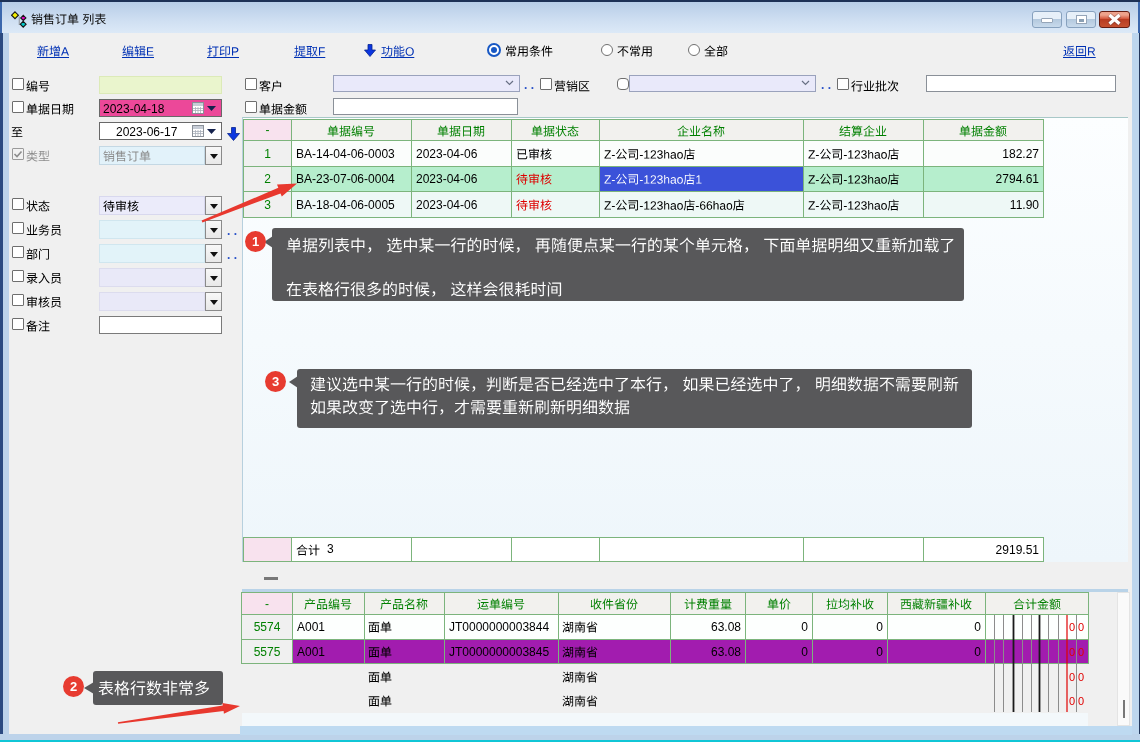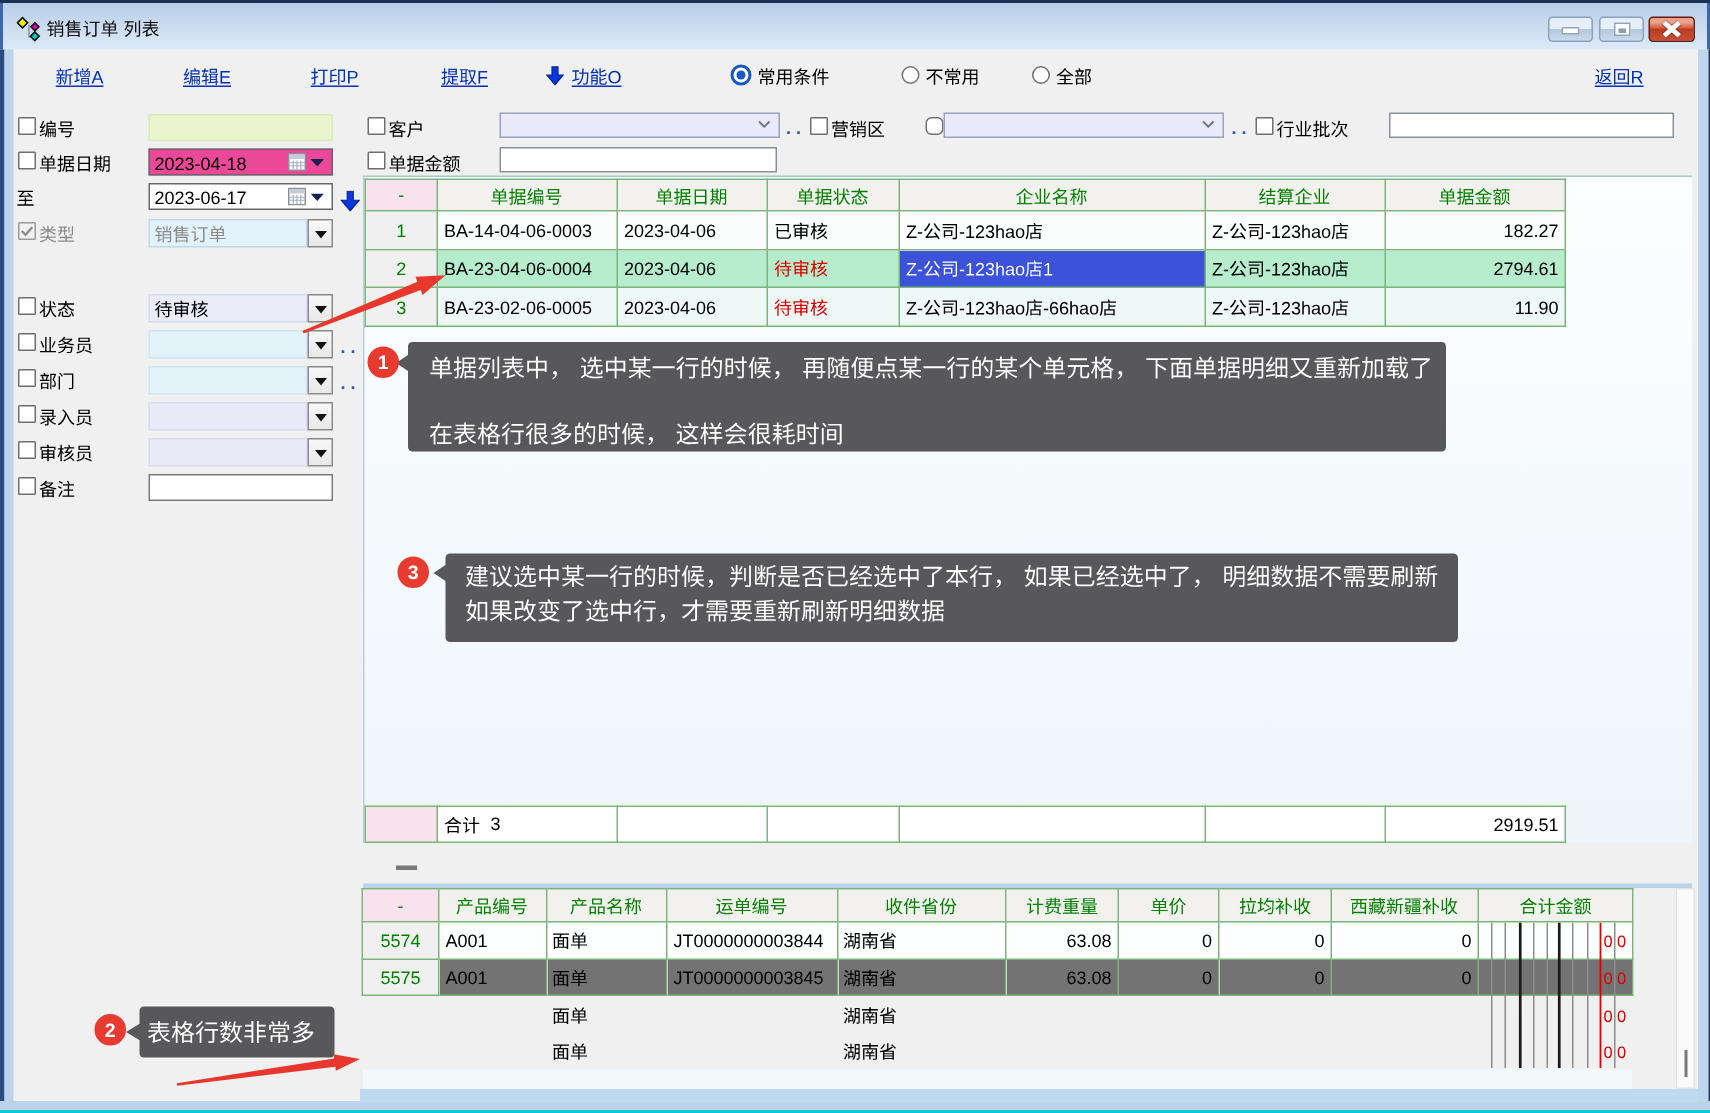--- a/index.html
+++ b/index.html
@@ -95,21 +95,21 @@
 <div class="abs fld" style="top:99px;background:#ec4899;border:1px solid #686868;padding:2px 3px">2023-04-18</div>
 <svg class="abs" style="left:192px;top:102px" width="12" height="12" viewBox="0 0 12 12">
     <rect x="0.5" y="0.5" width="11" height="11" fill="#fff" stroke="#8a9098"></rect>
     <rect x="1" y="1" width="10" height="3" fill="#c6ccd6"></rect>
     <path d="M1 6.5 H11 M1 8.5 H11 M3.5 5 V11 M6 5 V11 M8.5 5 V11" stroke="#aab0ba" stroke-width="0.8"></path>
   </svg>
 <svg class="abs" style="left:207px;top:106px" width="9" height="5" viewBox="0 0 9 5">
     <path d="M0 0 H9 L4.5 5 Z" fill="#15224d"></path>
   </svg>
 <div class="abs lbl" style="left:11px;top:124px"></div>
-<div class="abs fld" style="top:122px;background:#fff;border:1px solid #686868;padding:2px 3px">2023-06-17</div>
+<div class="abs fld" style="top:122px;background:#fff;border:1px solid #686868;padding:2px 16px">2023-06-17</div>
 <svg class="abs" style="left:192px;top:125px" width="12" height="12" viewBox="0 0 12 12">
     <rect x="0.5" y="0.5" width="11" height="11" fill="#fff" stroke="#8a9098"></rect>
     <rect x="1" y="1" width="10" height="3" fill="#c6ccd6"></rect>
     <path d="M1 6.5 H11 M1 8.5 H11 M3.5 5 V11 M6 5 V11 M8.5 5 V11" stroke="#aab0ba" stroke-width="0.8"></path>
   </svg>
 <svg class="abs" style="left:207px;top:129px" width="9" height="5" viewBox="0 0 9 5">
     <path d="M0 0 H9 L4.5 5 Z" fill="#15224d"></path>
   </svg>
 <svg class="abs" style="left:227px;top:127px" width="13" height="14" viewBox="0 0 13 14">
  <path d="M4.5 0.5 L8.5 0.5 L8.5 6.5 L12.5 6.5 L6.5 13.5 L0.5 6.5 L4.5 6.5 Z" fill="#0b36e0" stroke="#07258e" stroke-width="0.8"></path>
@@ -194,30 +194,30 @@
         <td class="rownum">1</td>
         <td>BA-14-04-06-0003</td>
         <td>2023-04-06</td>
         <td></td>
         <td></td>
         <td></td>
         <td class="num">182.27</td>
       </tr>
 <tr style="height:25px;background:#b6eecd">
         <td class="rownum">2</td>
-        <td>BA-23-04-06-0004</td>
+        <td>BA-23-07-06-0004</td>
         <td>2023-04-06</td>
         <td></td>
         <td style="background:#3b52d9"></td>
         <td></td>
         <td class="num">2794.61</td>
       </tr>
 <tr style="height:26px;background:#eef8f6">
         <td class="rownum">3</td>
-        <td>BA-23-02-06-0005</td>
+        <td>BA-18-04-06-0005</td>
         <td>2023-04-06</td>
         <td></td>
         <td></td>
         <td></td>
         <td class="num">11.90</td>
       </tr>
 </tbody>
   </table>
 
 <table class="abs" style="left:243px;top:537px;width:800px">
@@ -278,21 +278,21 @@
         <td>A001</td>
         <td></td>
         <td>JT0000000003844</td>
         <td></td>
         <td class="num">63.08</td>
         <td class="num">0</td>
         <td class="num">0</td>
         <td class="num">0</td>
         <td class="stripes"></td>
       </tr>
-<tr style="height:24px;background:#737373">
+<tr style="height:24px;background:#a21caf">
         <td class="rownum">5575</td>
         <td>A001</td>
         <td></td>
         <td>JT0000000003845</td>
         <td></td>
         <td class="num">63.08</td>
         <td class="num">0</td>
         <td class="num">0</td>
         <td class="num">0</td>
         <td class="stripes"></td>

